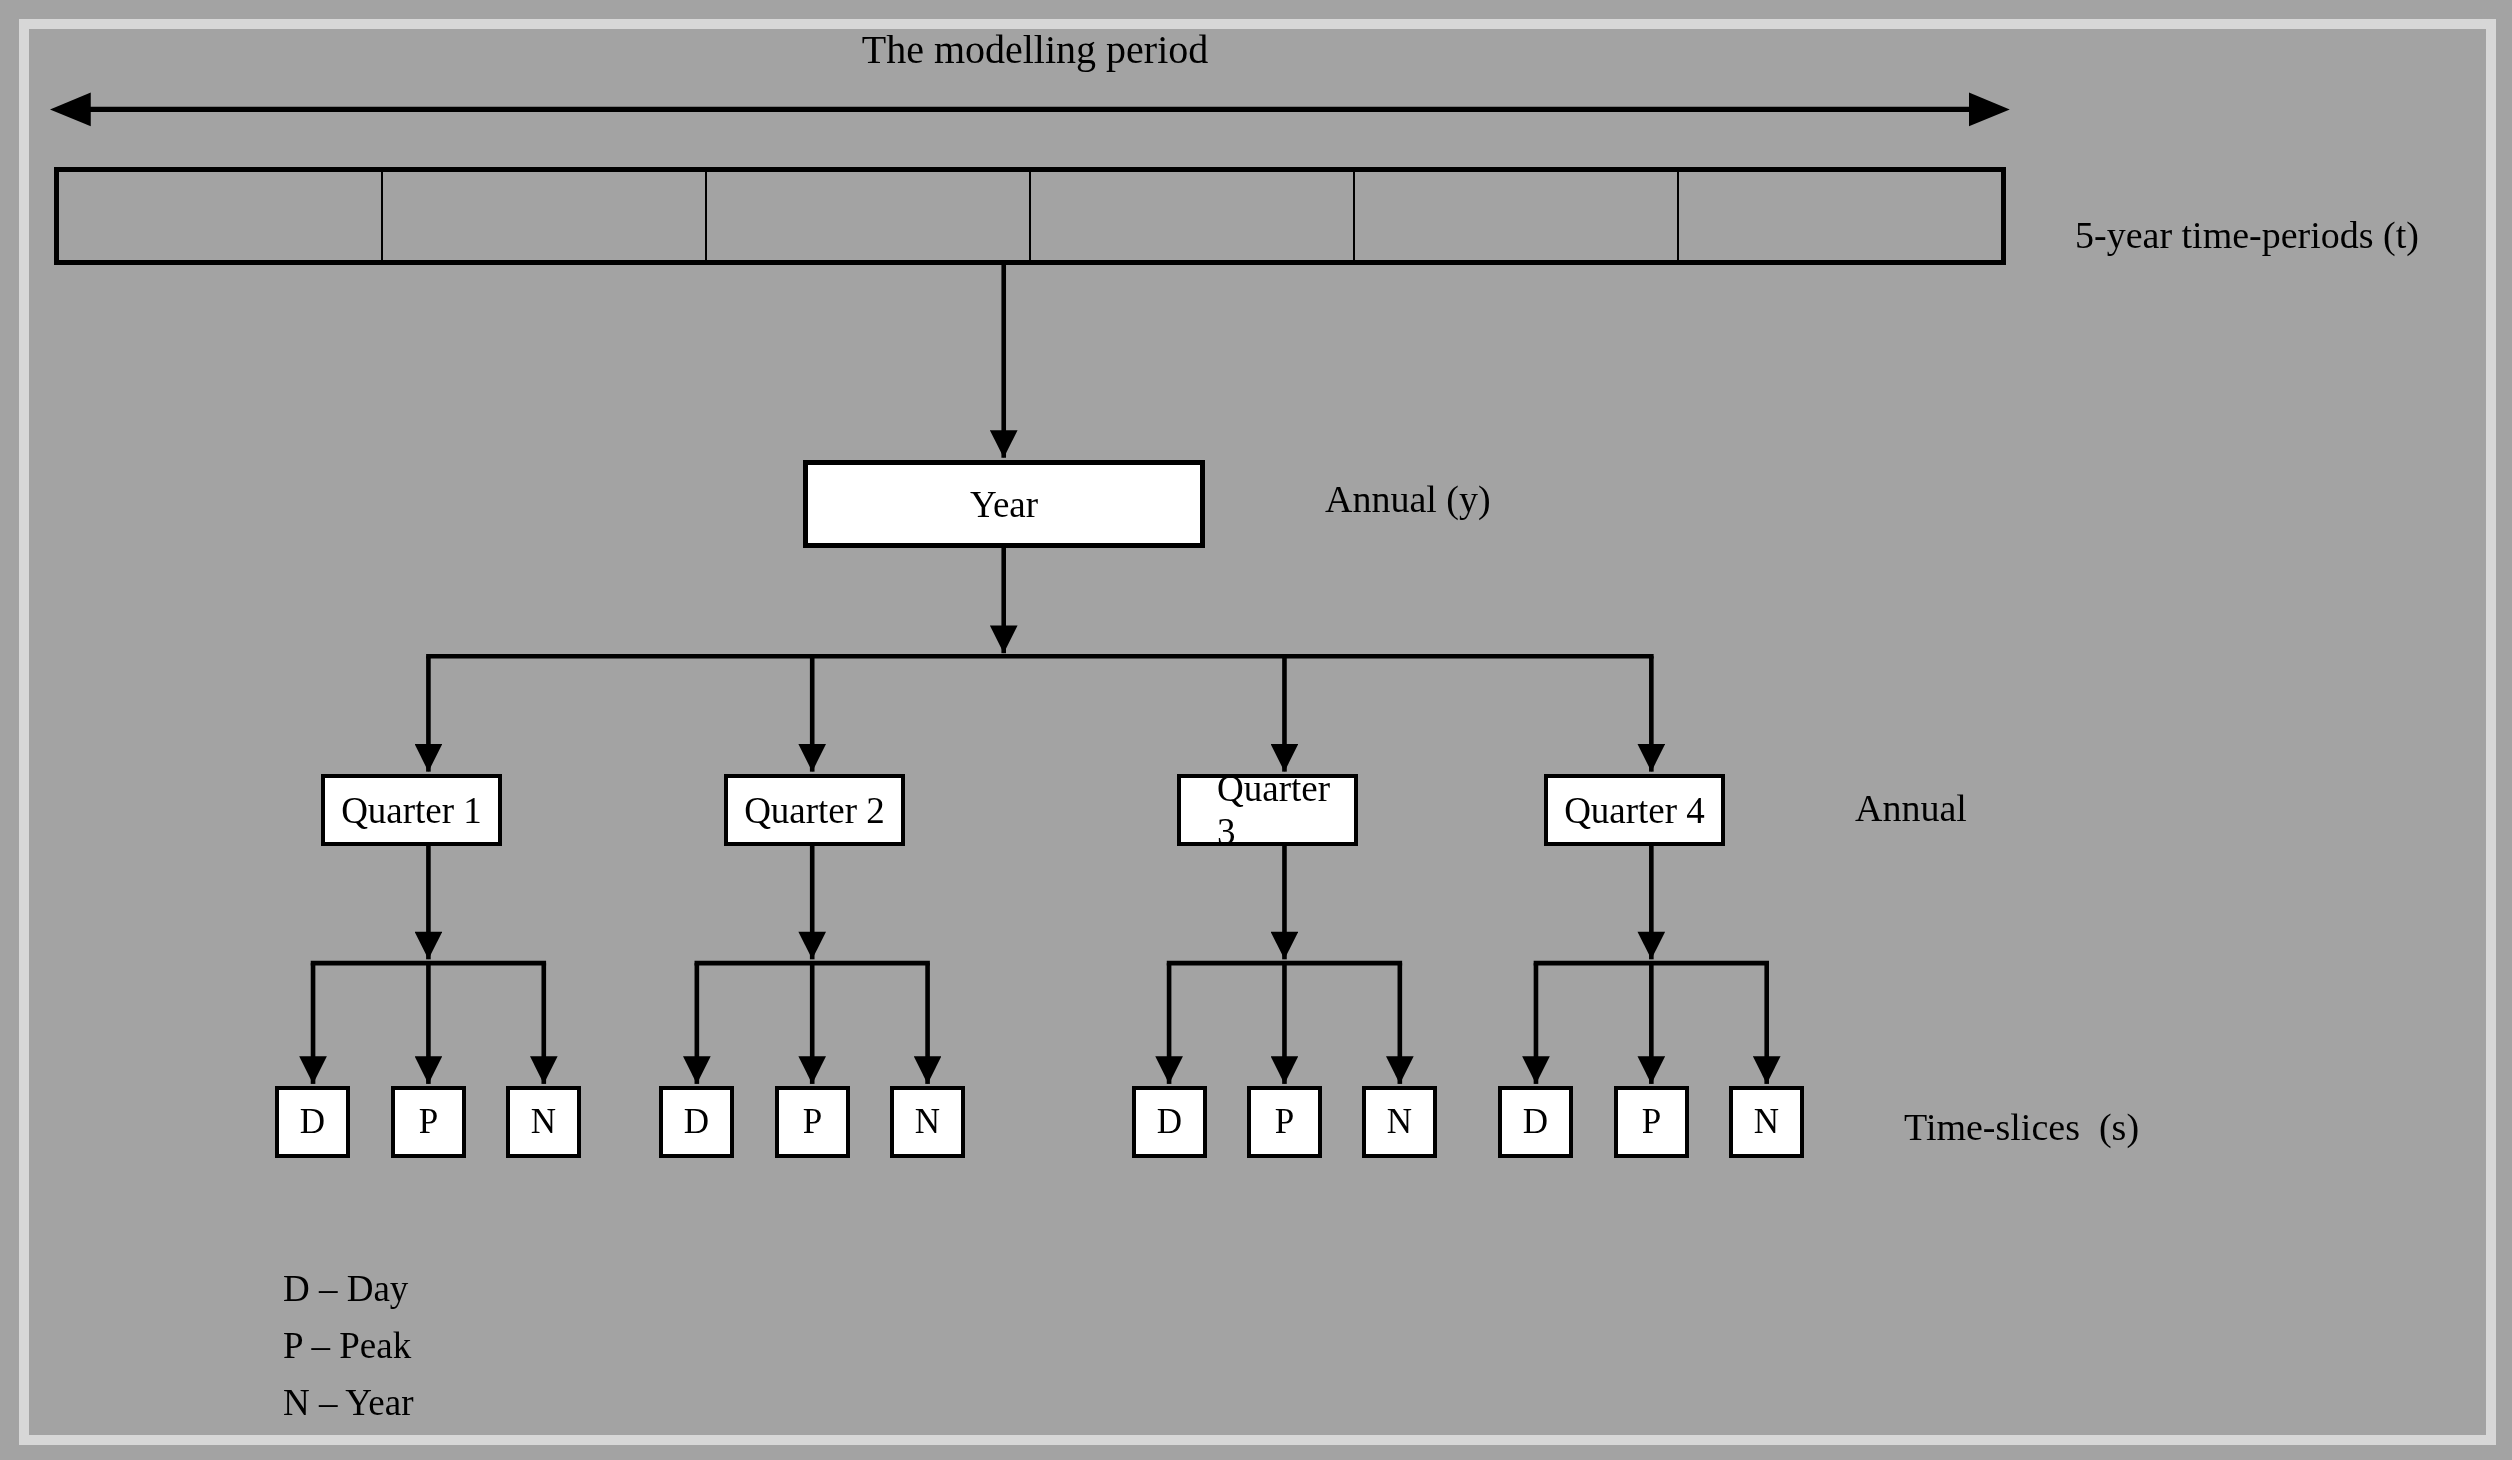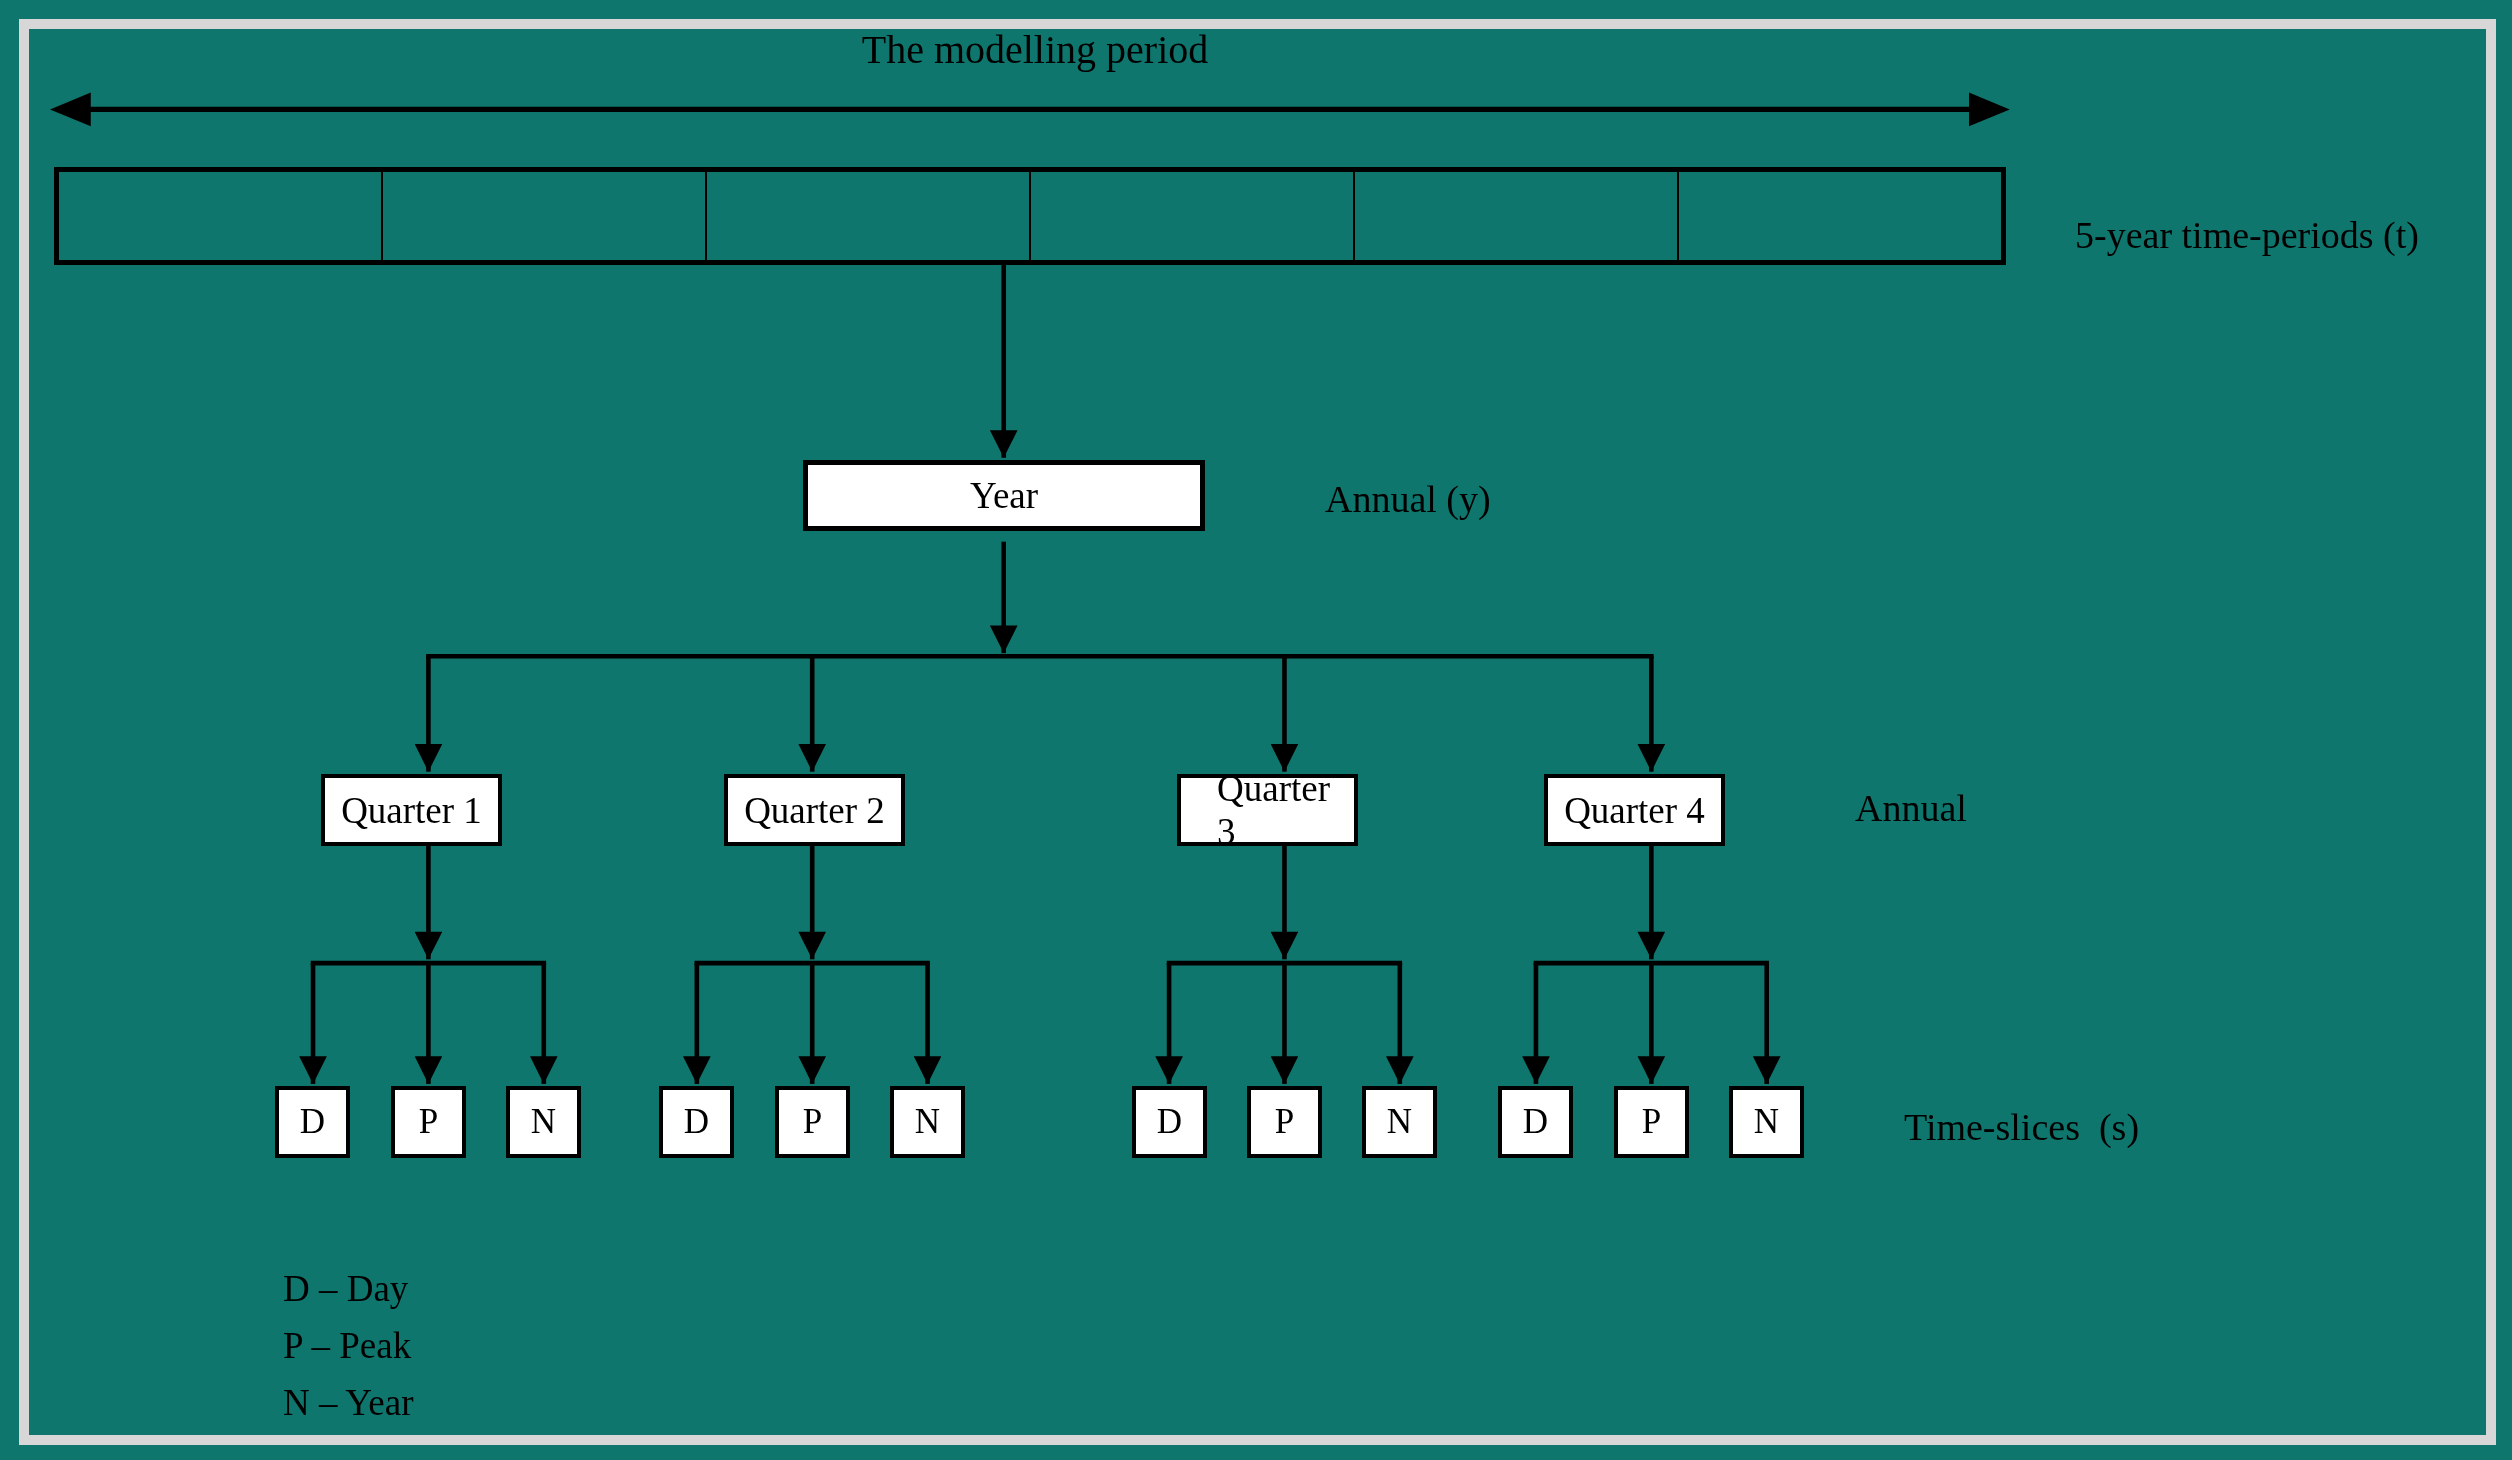--- a/index.html
+++ b/index.html
@@ -4,21 +4,21 @@
 <style>
   html, body {
     margin: 0;
     padding: 0;
     background: #ffffff;
   }
   .canvas {
     position: relative;
     width: 2512px;
     height: 1461px;
-    background: #0f766e;
+    background: #a3a3a3;
     font-family: "Liberation Serif", "DejaVu Serif", serif;
     color: #000000;
     overflow: hidden;
   }
   .frame {
     position: absolute;
     left: 18.5px; top: 18.5px; right: 16px; bottom: 16px;
     border: 10px solid #d7d7d7;
   }
   .wires {
@@ -59,21 +59,21 @@
     position: absolute;
     box-sizing: border-box;
     background: #fff;
     display: flex;
     align-items: center;
     justify-content: center;
     font-size: 37px;
   }
   .year {
     left: 803px; top: 460px;
-    width: 402px; height: 71px;
+    width: 402px; height: 88px;
     border: 5.4px solid #000;
   }
   .quarter {
     top: 774px;
     width: 181px; height: 72px;
     border: 4.6px solid #000;
   }
   .q1 { left: 321px; }
   .q2 { left: 705px; margin-left: 19px; }
   .q3 { left: 1177px; padding-left: 36px; }

